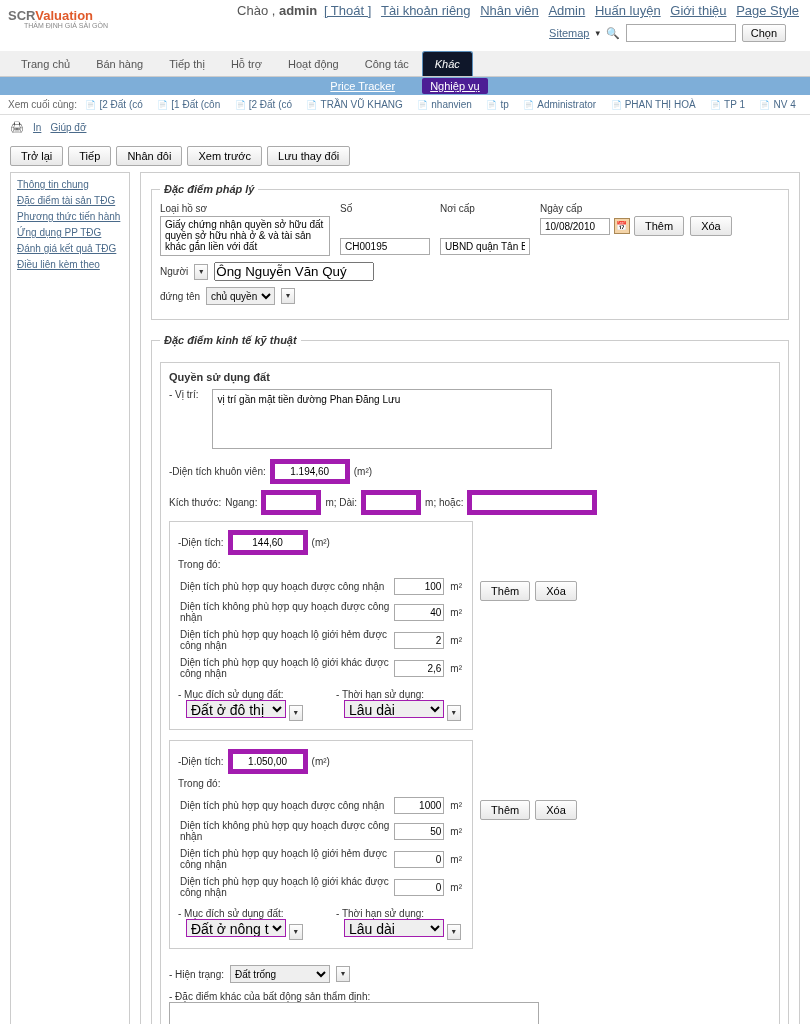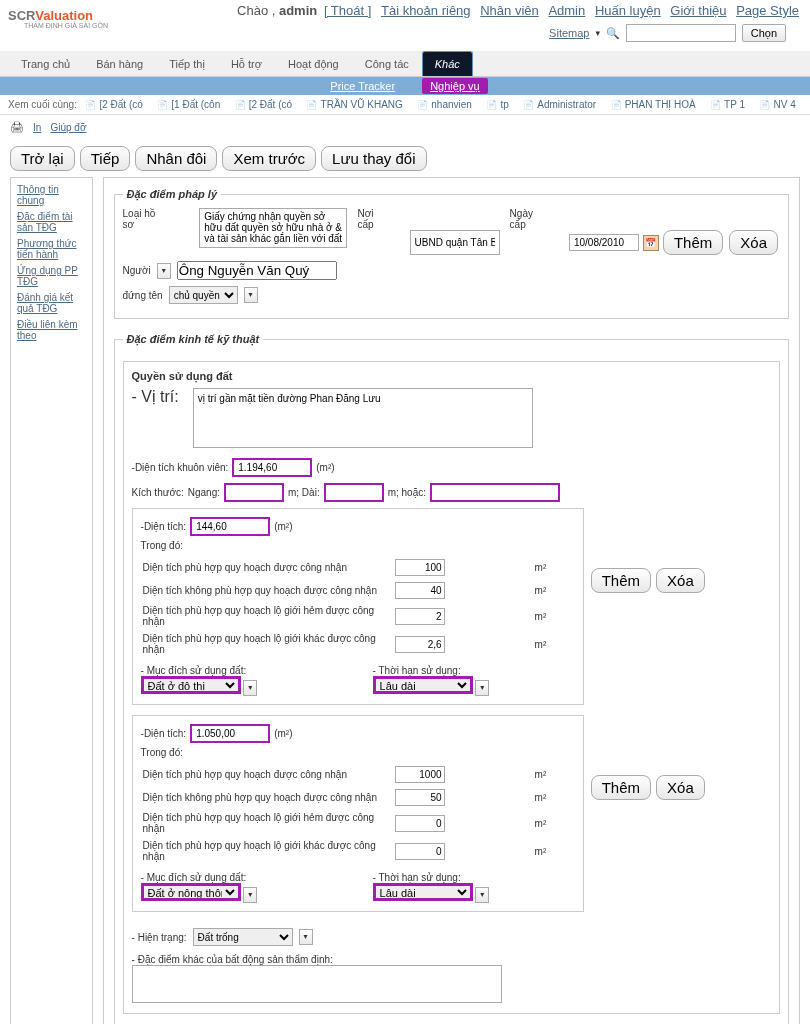--- a/index.html
+++ b/index.html
@@ -15,80 +15,80 @@
 .logo { position: absolute; top: 8px; left: 8px; font-weight: bold; color: #e05a2b; font-size: 13px; }
 .logo span { color: #737373; }
 .logo-sub { position: absolute; top: 22px; left: 24px; font-size: 7px; color: #888; }
 
 .navtabs { background: #f0f0f0; border-bottom: 1px solid #ccc; display: flex; padding: 0 8px; margin-top: 6px; }
 .navtabs .tab { padding: 6px 12px; font-size: 11px; color: #555; cursor: pointer; border: 1px solid transparent; border-bottom: none; }
 .navtabs .tab.active { background: #0f172a; color: #fff; border-color: #5c90bd; border-radius: 3px 3px 0 0; font-style: italic; }
 
 .subnav { background: #7eaed8; padding: 3px 0; text-align: center; }
 .subnav a { color: #fff; text-decoration: underline; margin: 0 8px; padding: 2px 8px; font-size: 11px; }
-.subnav a.active { background: #a21caf; border-radius: 2px; }
+.subnav a.active { background: #4c1d95; border-radius: 2px; }
 
 .recents { padding: 4px 8px; font-size: 10px; color: #666; border-bottom: 1px solid #ddd; }
 .recents .item { margin: 0 6px; color: #4a6a8a; }
 .recents .item::before { content: "📄 "; font-size: 9px; }
 
 .page-header { padding: 6px 10px; display: flex; justify-content: space-between; align-items: center; }
 .page-header h2 { font-size: 12px; font-weight: bold; color: #333; }
 .page-header .right a { font-size: 10px; margin-left: 6px; }
 
 .btnbar { padding: 6px 10px; }
-.btn { display: inline-block; padding: 3px 10px; background: linear-gradient(#fefefe,#e8e8e8); border: 1px solid #aaa; border-radius: 8px; font-size: 15px; cursor: pointer; margin-right: 2px; }
+.btn { display: inline-block; padding: 3px 10px; background: linear-gradient(#fefefe,#e8e8e8); border: 1px solid #aaa; border-radius: 2px; font-size: 11px; cursor: pointer; margin-right: 2px; }
 
 .main { display: flex; padding: 0 10px 20px; gap: 10px; }
 .sidenav { width: 120px; border: 1px solid #ccc; padding: 6px; font-size: 10px; }
 .sidenav a { display: block; margin-bottom: 5px; }
 
 .content { flex: 1; border: 1px solid #ccc; padding: 10px; }
 .section-title { font-size: 12px; font-weight: bold; color: #333; margin-bottom: 8px; }
 
 fieldset { border: 1px solid #ccc; padding: 8px; margin-bottom: 14px; }
 legend { font-style: italic; font-size: 11px; font-weight: bold; padding: 0 4px; }
 
 .form-row { display: flex; gap: 10px; margin-bottom: 6px; font-size: 10px; }
-.form-col { display: flex; flex-direction: row; gap: 36px; }
+.form-col { display: flex; flex-direction: column; }
 .form-col label { margin-bottom: 2px; }
 .form-col input, .form-col textarea, .form-col select { border: 1px solid #aaa; padding: 2px 4px; font-size: 10px; }
 textarea { width: 170px; height: 40px; resize: none; }
 input[type=text].w90 { width: 90px; }
 input[type=text].w160 { width: 160px; }
 input[type=text].w70 { width: 70px; }
 
 .inline-row { display: flex; align-items: center; gap: 6px; margin-bottom: 6px; font-size: 10px; }
 .inline-row select { border: 1px solid #aaa; font-size: 10px; height: 18px; }
 .sel-arrow { display: inline-block; width: 14px; height: 16px; border: 1px solid #aaa; background: linear-gradient(#fefefe,#e8e8e8); text-align: center; line-height: 14px; font-size: 8px; cursor: pointer; }
 
 .radio-row { font-size: 10px; margin-bottom: 10px; }
 .radio-row label { margin-right: 18px; }
 
 .inner-fieldset { border: 1px solid #ccc; padding: 8px; margin: 8px 0; }
-.field-label { font-size: 16px; margin-right: 6px; }
+.field-label { font-size: 10px; margin-right: 6px; }
 .big-textarea { width: 340px; height: 60px; border: 1px solid #aaa; font-size: 10px; padding: 4px; resize: none; }
 .full-textarea { width: 370px; height: 38px; border: 1px solid #aaa; font-size: 10px; padding: 4px; resize: none; }
 
 .dim-row { font-size: 10px; margin-bottom: 6px; display: flex; align-items: center; gap: 4px; }
-.dim-row input { border: 2px solid #a21caf; padding: 2px 4px; font-size: 10px; text-align: left; }
+.dim-row input { border: 5px solid #a21caf; padding: 2px 4px; font-size: 10px; text-align: center; }
 .dim-row .w80 { width: 80px; }
 .dim-row .w60 { width: 60px; }
 
-.area-block { border: 1px solid #ccc; padding: 8px; margin-bottom: 10px; font-size: 10px; display: inline-block; width: 452px; vertical-align: top; }
+.area-block { border: 1px solid #ccc; padding: 8px; margin-bottom: 10px; font-size: 10px; display: inline-block; width: 304px; vertical-align: top; }
 .area-actions { display: inline-block; vertical-align: top; margin-top: 60px; margin-left: 4px; }
 .area-block .dim-row { margin-bottom: 4px; }
 .area-table { width: 100%; }
 .area-table td { padding: 2px 0; }
 .area-table .label { width: 250px; text-align: left; }
 .area-table input { width: 50px; text-align: right; border: 1px solid #aaa; padding: 2px; font-size: 10px; }
 .area-table .unit { padding-left: 4px; }
 .sub-row { display: flex; gap: 30px; margin-top: 6px; font-size: 10px; }
 .sub-row .col { flex: 1; }
-.sub-row select { width: 100px; border: 3px solid #a21caf; font-size: 11px; height: 18px; }
+.sub-row select { width: 100px; border: 1px solid #a21caf; font-size: 14px; height: 18px; margin-left: 8px; }
 .cal-icon { display:inline-block; width:16px; height:16px; background:#f4d4a8; border:1px solid #aa8855; vertical-align:middle; font-size:9px; text-align:center; line-height:14px; }
 </style>
 </head>
 <body>
 
 <div class="logo"><span>SCR</span><span style="color:#e05a2b">Valuation</span></div>
 <div class="logo-sub">THẨM ĐỊNH GIÁ SÀI GÒN</div>
 
 <div class="topbar">
   <span>Chào , </span>
@@ -166,26 +166,30 @@
   <div class="content">
 
     <fieldset>
       <legend>Đặc điểm pháp lý</legend>
       <div class="form-row">
         <div class="form-col">
           <label>Loại hồ sơ</label>
           <textarea style="">Giấy chứng nhận quyền sở hữu đất quyền sở hữu nhà ở &amp; và tài sản khác gắn liền với đất</textarea>
         </div>
         <div class="form-col">
+          <label>Số</label>
+          <input type="text" class="w90" style="margin-top: 22px;" value="CH00195">
+        </div>
+        <div class="form-col">
           <label>Nơi cấp</label>
           <input type="text" class="w90" style="margin-top: 22px;" value="UBND quận Tân Bình">
         </div>
         <div class="form-col">
           <label>Ngày cấp</label>
-          <div style="margin-top:22px; display:flex; align-items:center; gap:4px;">
+          <div style="display:flex; align-items:center; gap:4px;">
             <input type="text" class="w70" value="10/08/2010" style="">
             <span class="cal-icon">📅</span>
             <button class="btn">Thêm</button>
             <button class="btn">Xóa</button>
           </div>
         </div>
       </div>
       <div class="inline-row">
         <span>Người</span>
         <span class="sel-arrow">▾</span>

